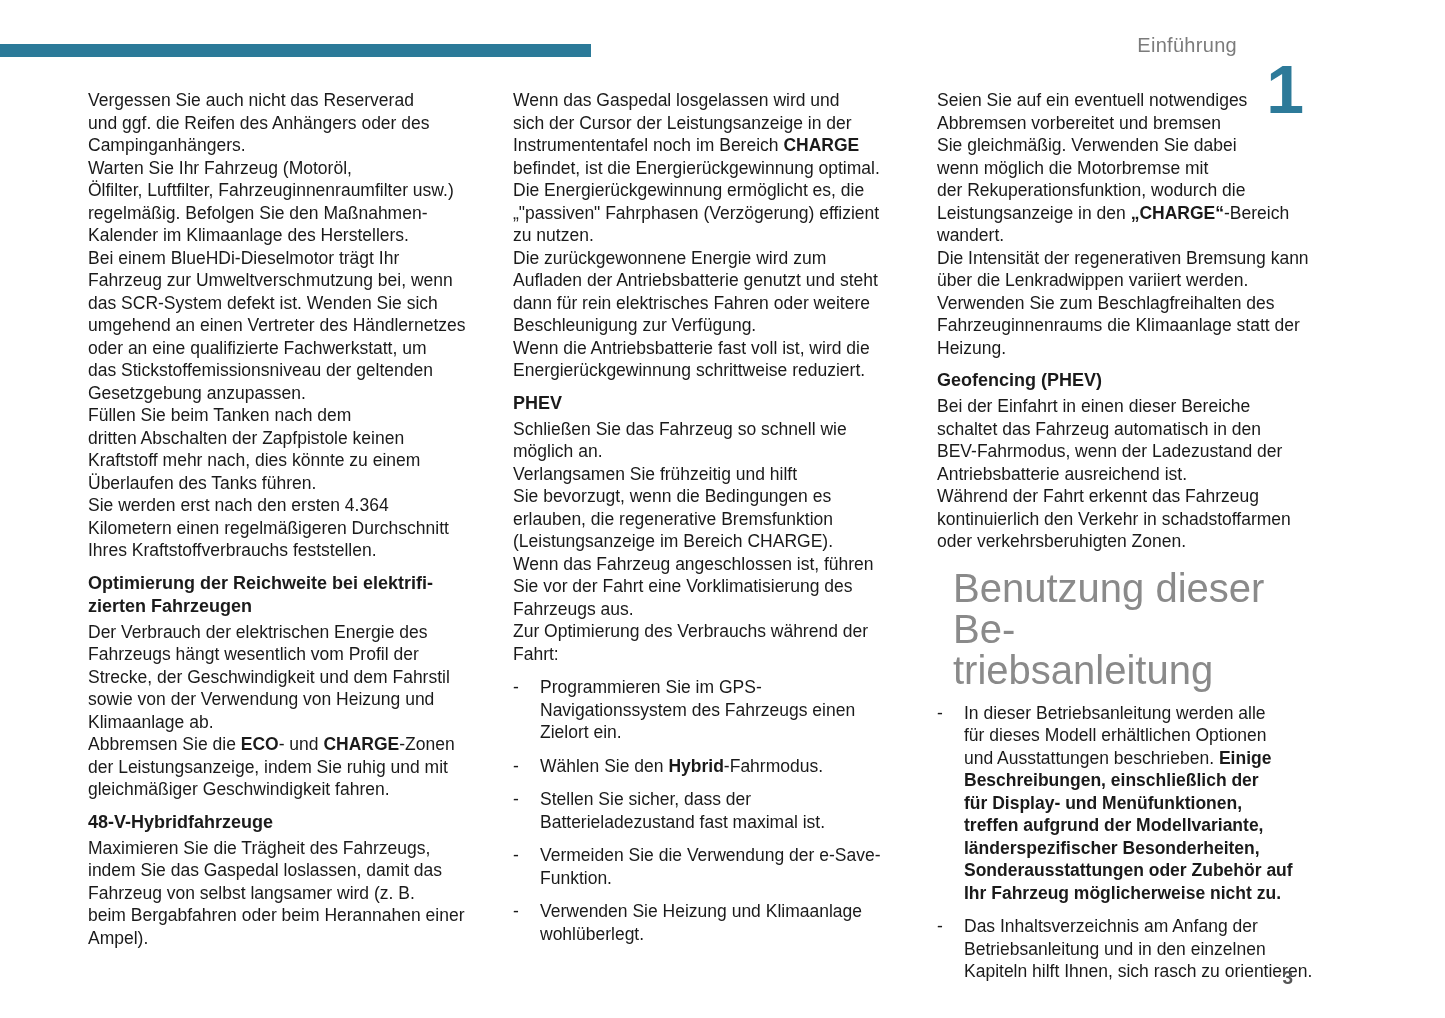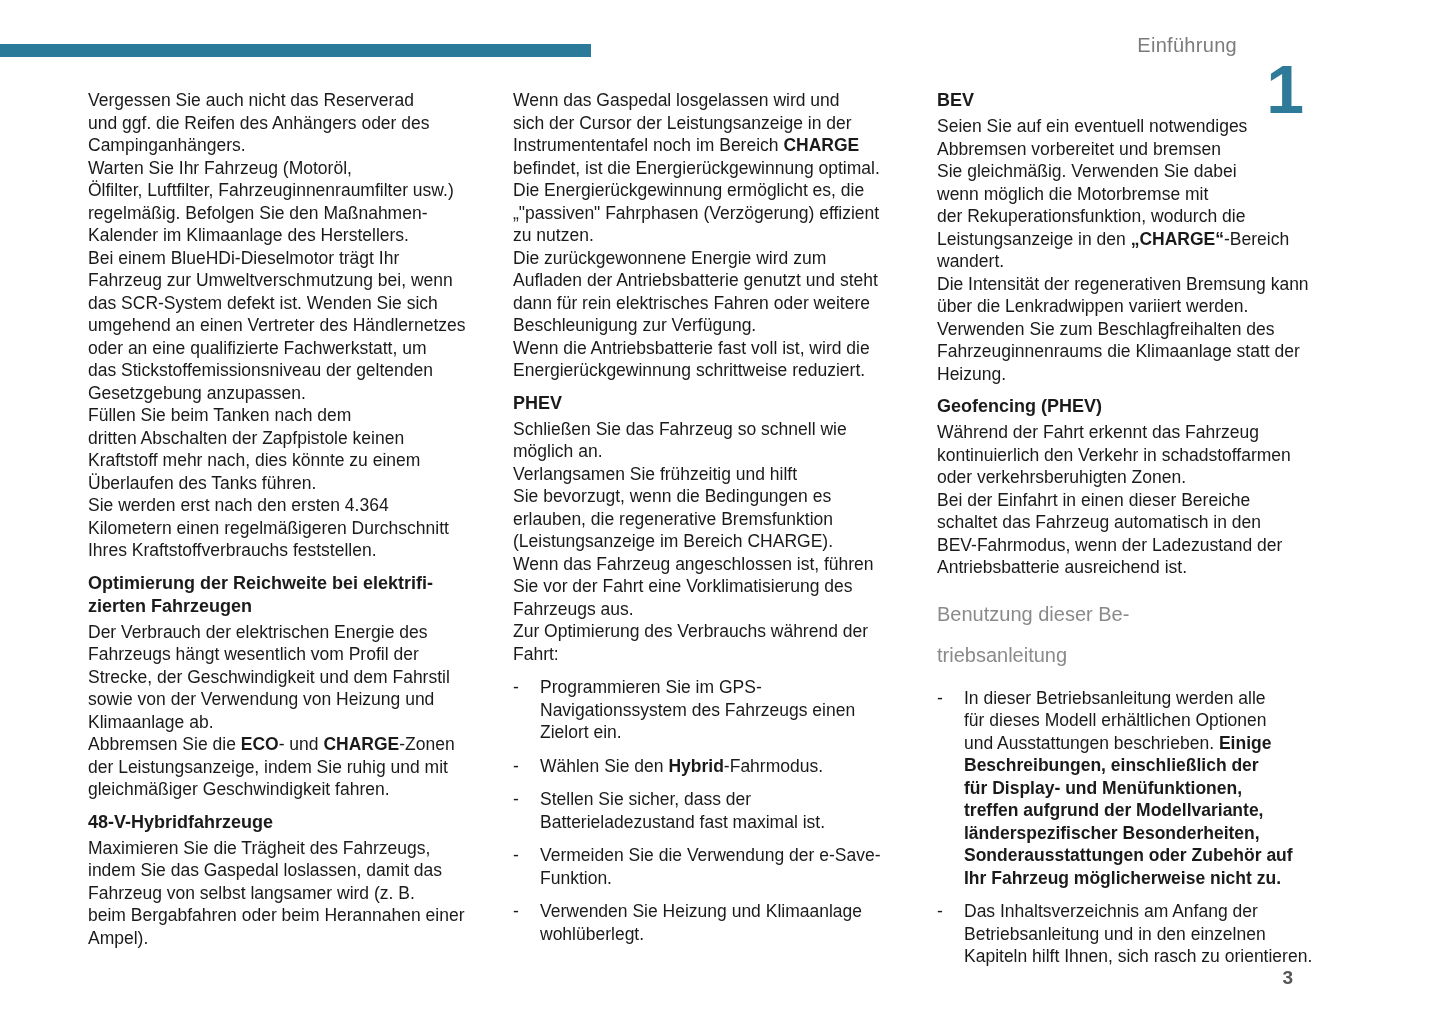--- a/index.html
+++ b/index.html
@@ -45,24 +45,24 @@
   .col3 { left: 937px; }
   .p { margin: 0; white-space: pre-line; }
   .h2 {
     font-weight: 700;
     font-size: 18px;
     line-height: 23px;
     margin: 10px 0 3px 0;
     white-space: pre-line;
   }
   .h1 {
-    font-size: 20px;
+    font-size: 40px;
     line-height: 41px;
     color: var(--graytitle, #8a8a8a);
-    margin: 15px 0 11px 0;
+    margin: 15px 0 11px 16px;
     white-space: pre-line;
   }
   .col > :first-child { margin-top: 12px; }
   .li { display: flex; margin: 11px 0 0 0; }
   .li .dash { flex: 0 0 27px; }
   .li .li-body { flex: 1; white-space: pre-line; }
   .b { font-weight: 700; }
   .page-number {
     position: absolute;
     right: 47px; bottom: 29px;
@@ -164,41 +164,40 @@
         <span class="li-body"><span>Vermeiden Sie die Verwendung der e-Save-
 Funktion.</span></span>
       </div>
       <div class="li">
         <span class="dash">-</span>
         <span class="li-body"><span>Verwenden Sie Heizung und Klimaanlage
 wohlüberlegt.</span></span>
       </div>
     </div>
   <div class="col col3">
-      <div class="h2"><span>BEV</span></div>
       <div class="p"><span>Seien Sie auf ein eventuell notwendiges
 Abbremsen vorbereitet und bremsen
 Sie gleichmäßig. Verwenden Sie dabei
 wenn möglich die Motorbremse mit
 der Rekuperationsfunktion, wodurch die
 Leistungsanzeige in den </span><span class="b">„CHARGE“</span><span>-Bereich
 wandert.</span></div>
       <div class="p"><span>Die Intensität der regenerativen Bremsung kann
 über die Lenkradwippen variiert werden.</span></div>
       <div class="p"><span>Verwenden Sie zum Beschlagfreihalten des
 Fahrzeuginnenraums die Klimaanlage statt der
 Heizung.</span></div>
       <div class="h2"><span>Geofencing (PHEV)</span></div>
-      <div class="p"><span>Während der Fahrt erkennt das Fahrzeug
-kontinuierlich den Verkehr in schadstoffarmen
-oder verkehrsberuhigten Zonen.</span></div>
       <div class="p"><span>Bei der Einfahrt in einen dieser Bereiche
 schaltet das Fahrzeug automatisch in den
 BEV-Fahrmodus, wenn der Ladezustand der
 Antriebsbatterie ausreichend ist.</span></div>
+      <div class="p"><span>Während der Fahrt erkennt das Fahrzeug
+kontinuierlich den Verkehr in schadstoffarmen
+oder verkehrsberuhigten Zonen.</span></div>
       <div class="h1"><span>Benutzung dieser Be-
 triebsanleitung</span></div>
       <div class="li">
         <span class="dash">-</span>
         <span class="li-body"><span>In dieser Betriebsanleitung werden alle
 für dieses Modell erhältlichen Optionen
 und Ausstattungen beschrieben. </span><span class="b">Einige
 Beschreibungen, einschließlich der
 für Display- und Menüfunktionen,
 treffen aufgrund der Modellvariante,

